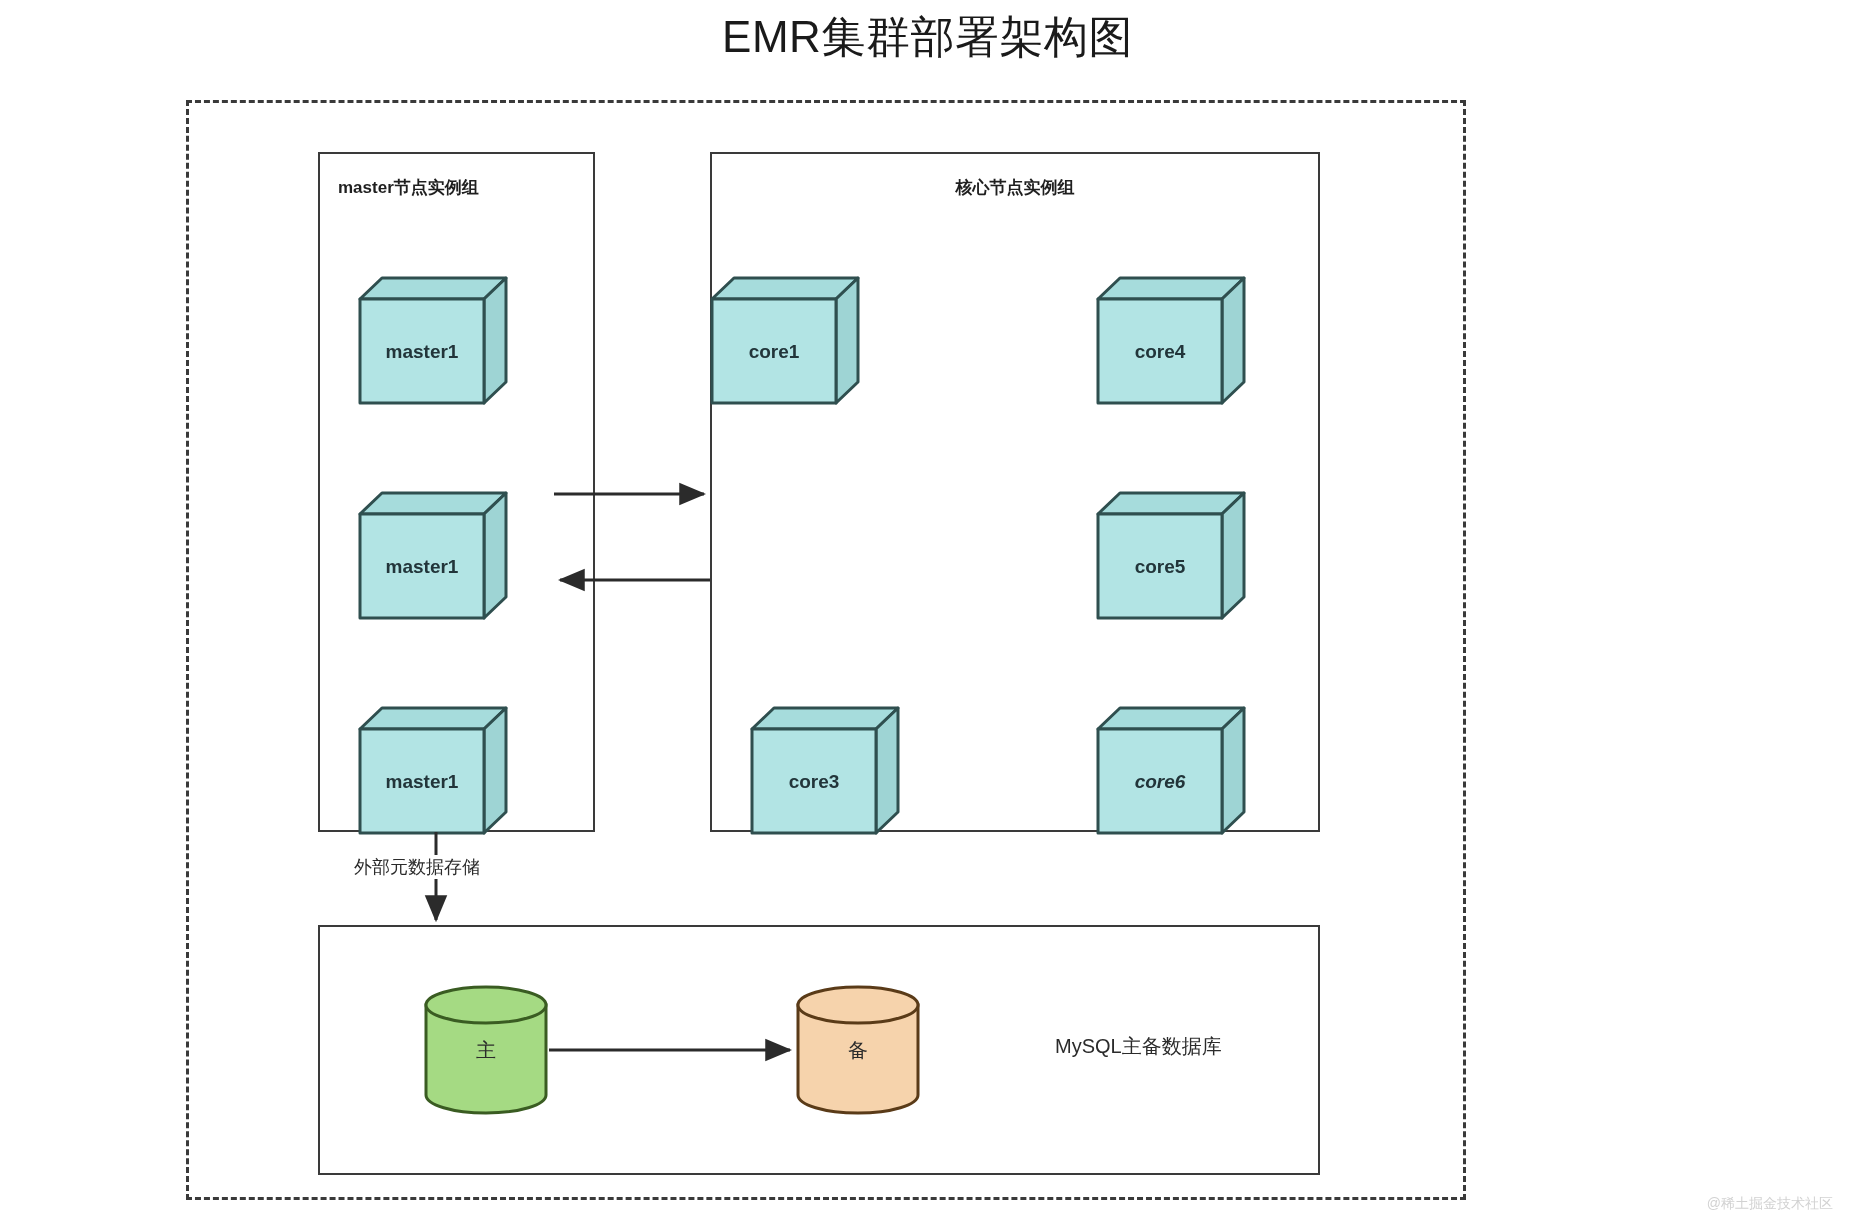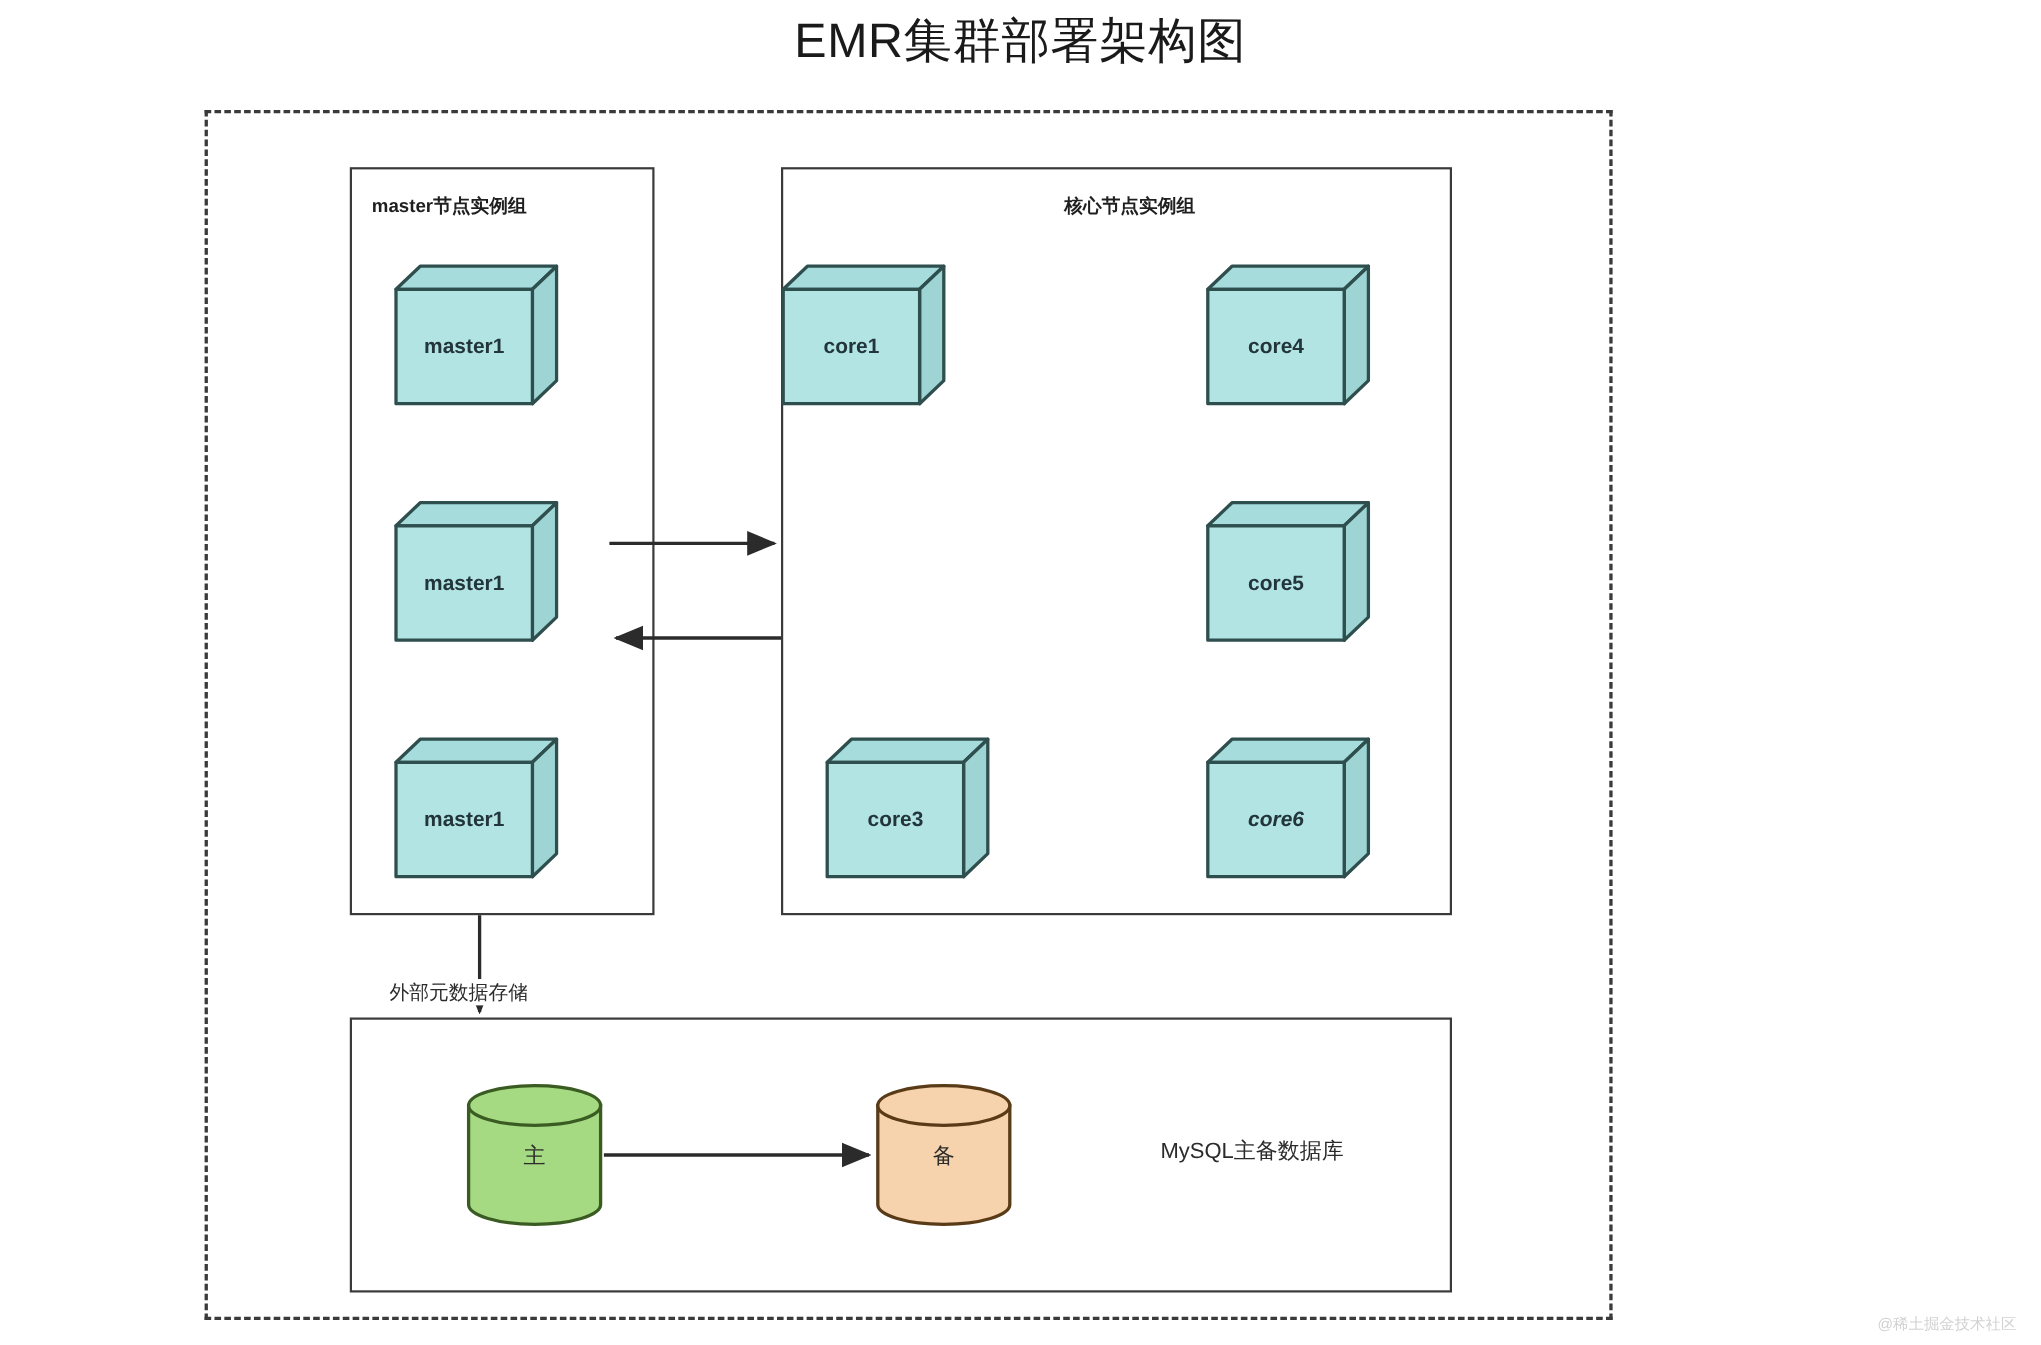--- a/index.html
+++ b/index.html
@@ -52,29 +52,29 @@
   #mysql-group-box  { left: 318px; top: 925px; width: 1002px; height: 250px; }
 
   .group-title {
     position: absolute;
     top: 22px;
     width: 100%;
     text-align: center;
     font-size: 17px;
     font-weight: bold;
     color: #1f1f1f;
-    padding-left: 12px;
   }
   #master-group-title { text-align: left; padding-left: 18px; width: auto; }
 
   
   .cube {
     position: absolute;
     width: 152px;
     height: 130px;
+    margin-top: 36px;
   }
   .cube svg { display: block; }
   .cube-label {
     position: absolute;
     left: 0;
     top: 22px;
     width: 128px;
     height: 108px;
     display: flex;
     align-items: center;
@@ -119,21 +119,20 @@
   
   #metadata-edge-label {
     position: absolute;
     left: 350px;
     top: 855px;
     font-size: 18px;
     color: #2b2b2b;
     background: #ffffff;
     padding: 0 4px;
     white-space: nowrap;
-    margin-top: 35px;
   }
 
   
   #mysql-caption {
     position: absolute;
     left: 1055px;
     top: 1033px;
     font-size: 20px;
     color: #2b2b2b;
     white-space: nowrap;

